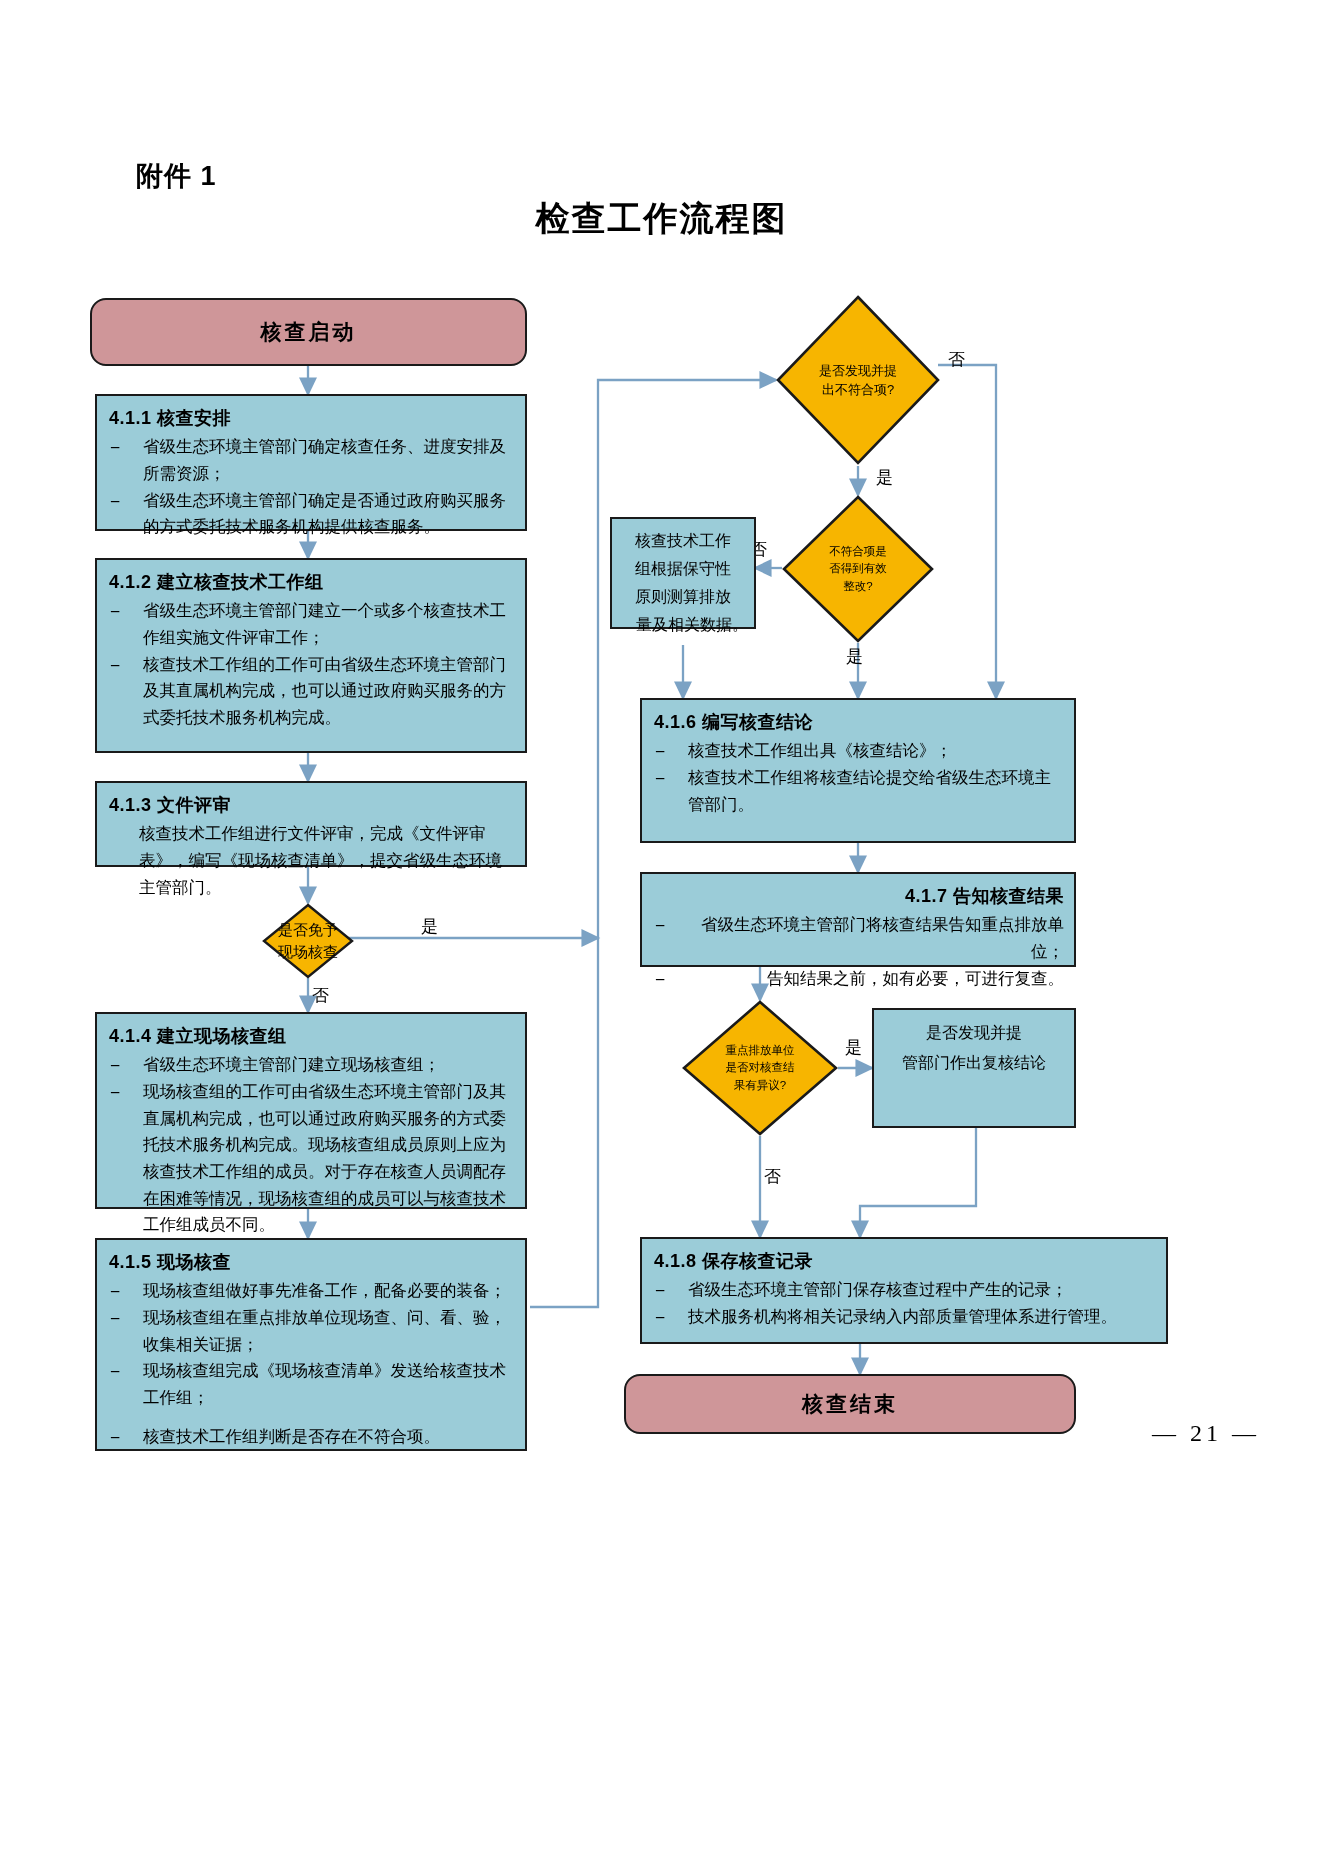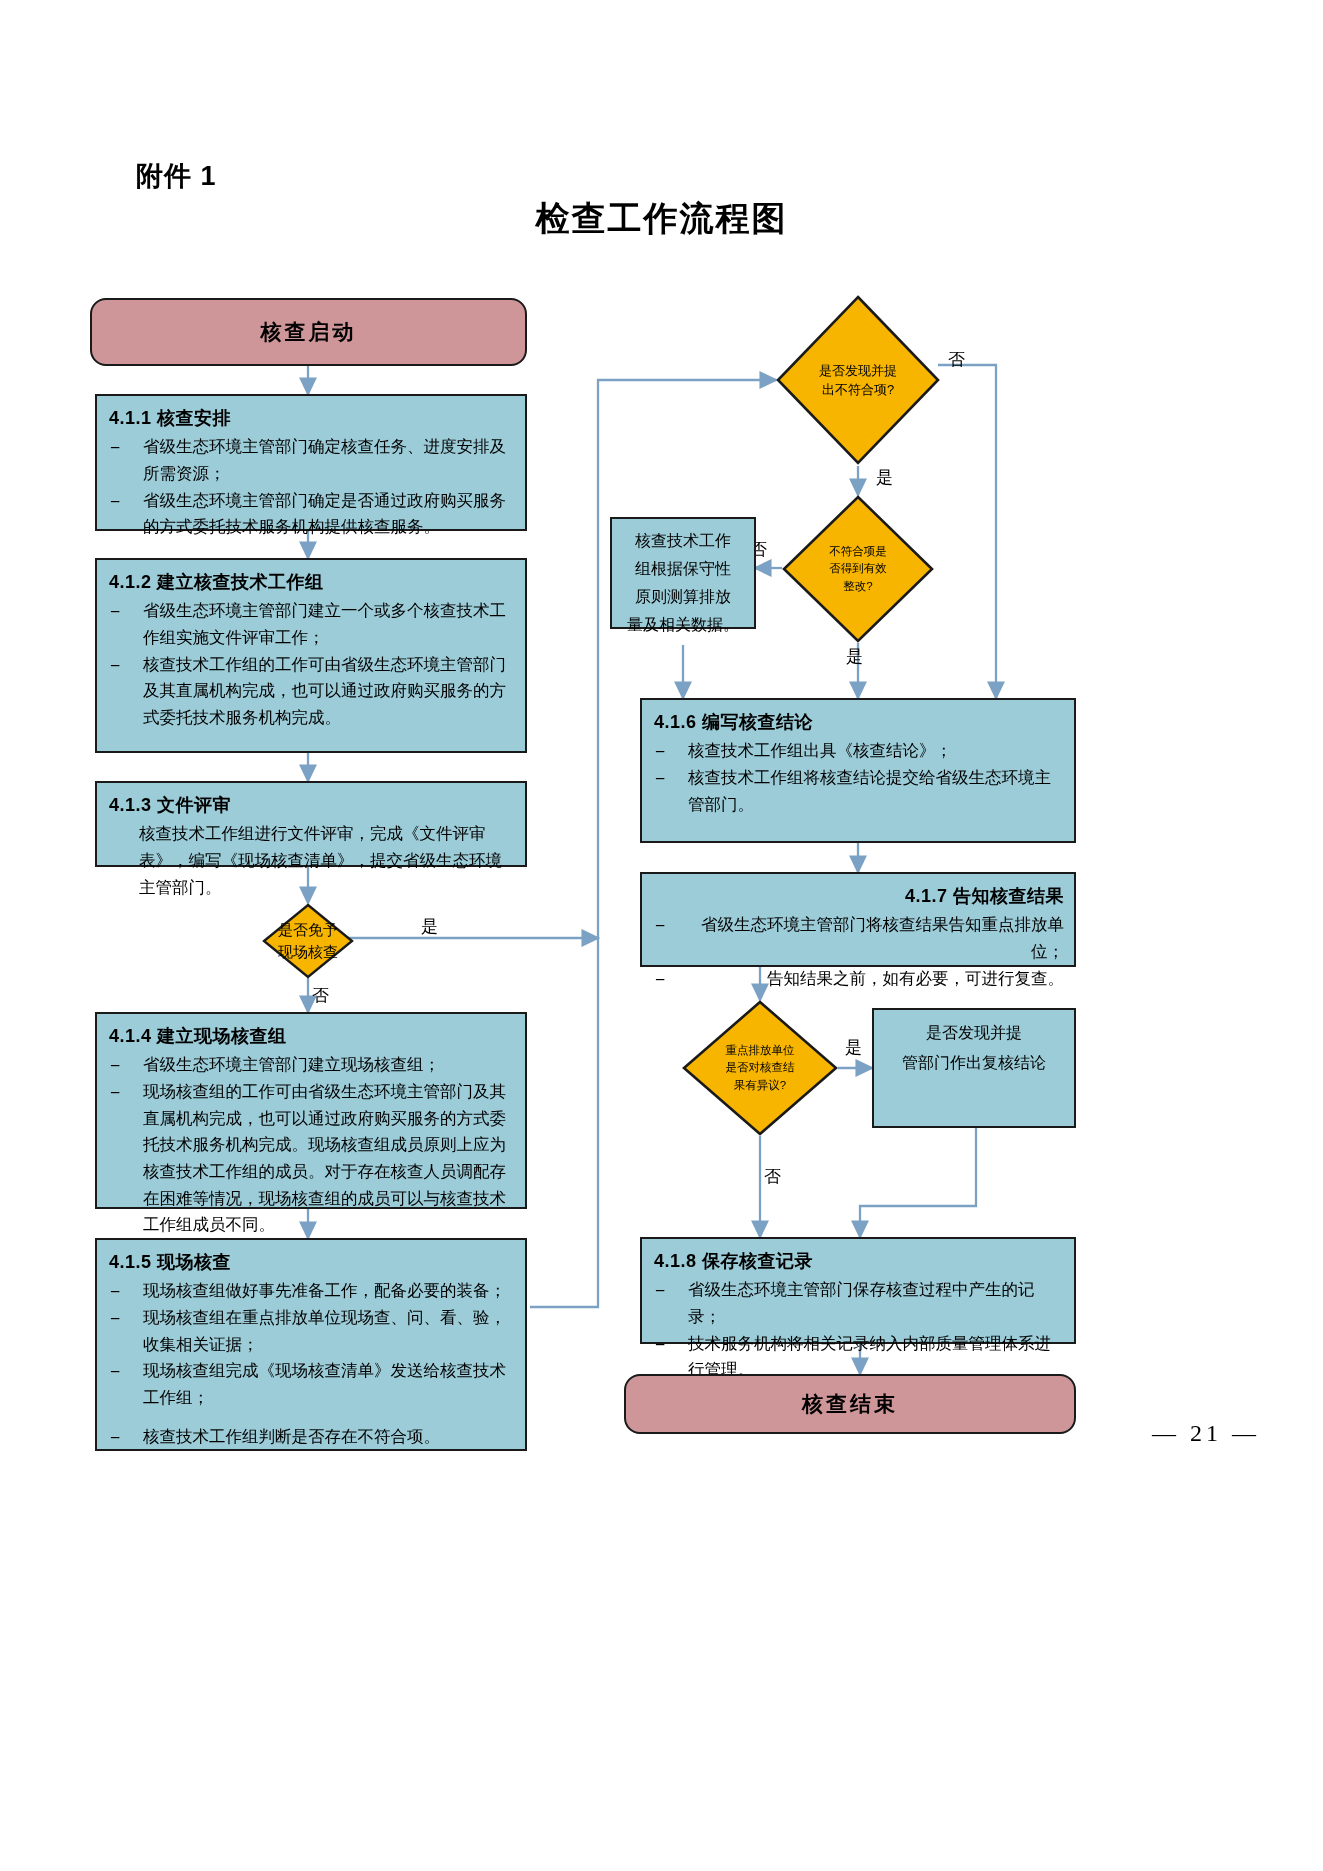--- a/index.html
+++ b/index.html
@@ -283,21 +283,21 @@
       <span>整改?</span>
     </div>
   </div>
   <div class="edge-label" style="left:750px; top:538px;">否</div>
   <div class="edge-label" style="left:846px; top:645px;">是</div>
 
   <div class="node small-proc" style="left:610px; top:517px; width:146px; height:112px;">
     <span style="display:block;">核查技术工作</span>
     <span style="display:block;">组根据保守性</span>
     <span style="display:block;">原则测算排放</span>
-    <span style="display:block;">量及相关数据。</span>
+    <span style="display:block;text-align:right;">量及相关数据。</span>
   </div>
 
   <div class="node process" style="left:640px; top:698px; width:436px; height:145px;">
     <div class="ptitle">4.1.6 编写核查结论</div>
     <ul class="bullets">
       <li>核查技术工作组出具《核查结论》；</li>
       <li>核查技术工作组将核查结论提交给省级生态环境主管部门。</li>
     </ul>
   </div>
 
@@ -320,21 +320,21 @@
     </div>
   </div>
   <div class="edge-label" style="left:845px; top:1036px;">是</div>
   <div class="edge-label" style="left:764px; top:1165px;">否</div>
 
   <div class="node small-proc" style="left:872px; top:1008px; width:204px; height:120px; font-size:16px; line-height:1.85;">
     <span style="display:block;">是否发现并提</span>
     <span style="display:block;">管部门作出复核结论</span>
   </div>
 
-  <div class="node process" style="left:640px; top:1237px; width:436px; height:107px;">
+  <div class="node process" style="left:640px; top:1237px; width:528px; height:107px;">
     <div class="ptitle">4.1.8 保存核查记录</div>
     <ul class="bullets">
       <li>省级生态环境主管部门保存核查过程中产生的记录；</li>
       <li>技术服务机构将相关记录纳入内部质量管理体系进行管理。</li>
     </ul>
   </div>
 
   <div class="node terminator" style="left:624px; top:1374px; width:452px; height:60px;">
     <span>核查结束</span>
   </div>

